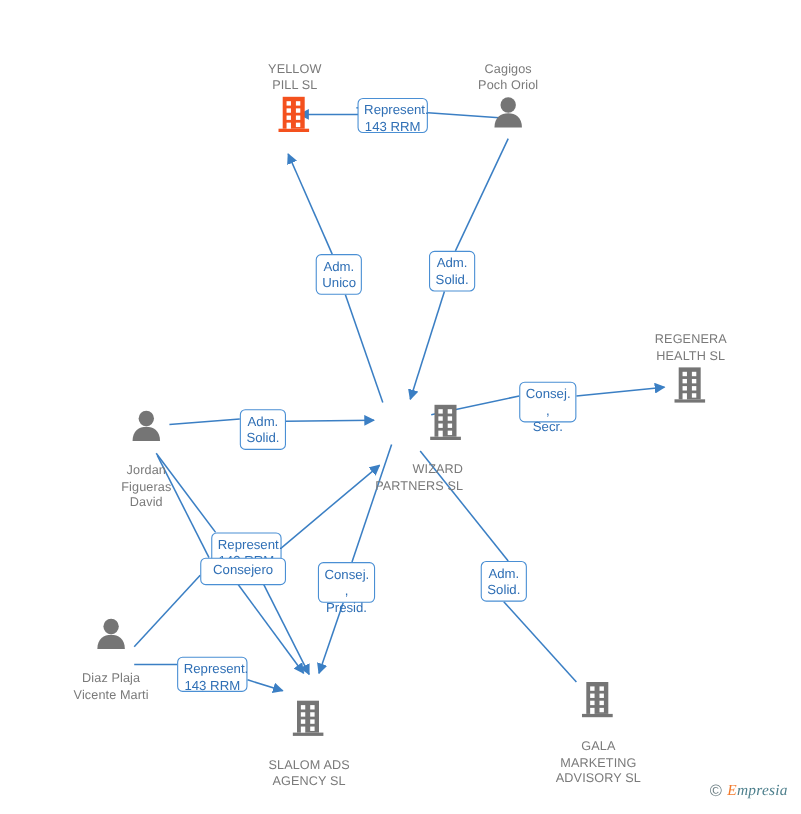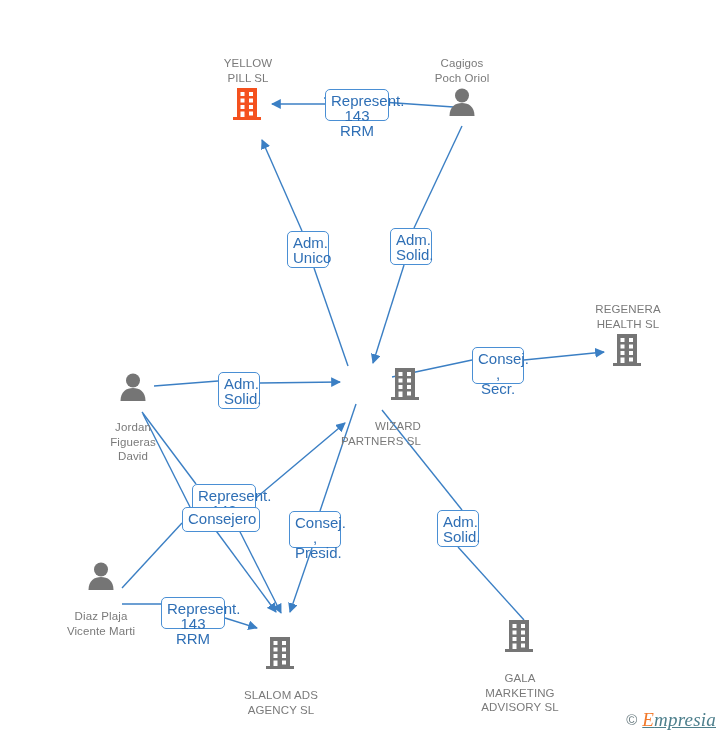--- a/index.html
+++ b/index.html
@@ -50,21 +50,21 @@
   .node.label-below .node-label { margin-top: 14px; }
 
   
   .rel {
     position: absolute;
     box-sizing: border-box;
     background: #ffffff;
     border: 1.3px solid #4a8fd4;
     border-radius: 5px;
     color: #2f6fb5;
-    font-size: 15px;
+    font-size: 12px;
     line-height: 15px;
     text-align: center;
     padding: 3px 5px 20px;
     white-space: pre-line;
     z-index: 9;
   }
   .rel.stacked-back { z-index: 8; }
   .rel.stacked-front { z-index: 10; }
 
   
@@ -79,24 +79,23 @@
     font-size: 17px;
     line-height: 20px;
   }
   #watermark .wm-c {
     color: #6d7f84;
     font-size: 15px;
   }
   #watermark .wm-word {
     font-family: "Liberation Serif", serif;
     font-style: italic;
-    font-size: 19px;
+    font-size: 14px;
     color: #4d7f8c;
     letter-spacing: .2px;
-    text-decoration: underline;
   }
   #watermark .wm-word .wm-e { color: #f2792b; }
 </style>
 </head>
 <body>
 
 <div id="graph">
 
   <svg id="edge-layer" viewBox="0 0 728 740" xmlns="http://www.w3.org/2000/svg">
     <defs>
@@ -124,21 +123,21 @@
         <polyline points="356,404 320,511" fill="none" stroke="#3b7fc4" stroke-width="1.4"></polyline>
         <polyline points="312,548 290,612" fill="none" stroke="#3b7fc4" stroke-width="1.4" marker-end="url(#arrow)"></polyline>
         <polyline points="382,410 462,510" fill="none" stroke="#3b7fc4" stroke-width="1.4"></polyline>
         <polyline points="458,547 524,620" fill="none" stroke="#3b7fc4" stroke-width="1.4"></polyline>
         <polyline points="122,604 161,604" fill="none" stroke="#3b7fc4" stroke-width="1.4"></polyline>
         <polyline points="225,618 257,628" fill="none" stroke="#3b7fc4" stroke-width="1.4" marker-end="url(#arrow)"></polyline>
       </g>
   </svg>
 
   <div id="nodes-layer">
-      <div class="node label-above" style="left: 248px; top: 56px;">
+      <div class="node label-above" style="left: 268px; top: 56px;">
         <span class="node-label">YELLOW
 PILL  SL</span>
         <span class="node-icon"><svg width="30" height="34" viewBox="0 0 30 34" xmlns="http://www.w3.org/2000/svg">
             <rect x="4" y="1" width="20" height="29" fill="#f4511e"></rect>
             <rect x="0" y="30" width="28" height="3" fill="#f4511e"></rect>
             <rect x="7.5" y="5" width="4" height="4" fill="#ffffff"></rect>
             <rect x="16" y="5" width="4" height="4" fill="#ffffff"></rect>
             <rect x="7.5" y="11.5" width="4" height="4" fill="#ffffff"></rect>
             <rect x="16" y="11.5" width="4" height="4" fill="#ffffff"></rect>
             <rect x="7.5" y="18" width="4" height="4" fill="#ffffff"></rect>
@@ -213,21 +212,21 @@
             <rect x="7.5" y="11.5" width="4" height="4" fill="#ffffff"></rect>
             <rect x="16" y="11.5" width="4" height="4" fill="#ffffff"></rect>
             <rect x="7.5" y="18" width="4" height="4" fill="#ffffff"></rect>
             <rect x="16" y="18" width="4" height="4" fill="#ffffff"></rect>
             <rect x="7.5" y="24.5" width="4" height="5.5" fill="#ffffff"></rect>
             <rect x="16" y="24.5" width="4" height="4" fill="#ffffff"></rect>
           </svg></span>
         <span class="node-label">SLALOM ADS
 AGENCY  SL</span>
       </div>
-      <div class="node label-below" style="left: 520px; top: 619px; text-align: center;">
+      <div class="node label-below" style="left: 544px; top: 619px; text-align: center;">
         <span class="node-icon"><svg width="30" height="34" viewBox="0 0 30 34" xmlns="http://www.w3.org/2000/svg">
             <rect x="4" y="1" width="20" height="29" fill="#757575"></rect>
             <rect x="0" y="30" width="28" height="3" fill="#757575"></rect>
             <rect x="7.5" y="5" width="4" height="4" fill="#ffffff"></rect>
             <rect x="16" y="5" width="4" height="4" fill="#ffffff"></rect>
             <rect x="7.5" y="11.5" width="4" height="4" fill="#ffffff"></rect>
             <rect x="16" y="11.5" width="4" height="4" fill="#ffffff"></rect>
             <rect x="7.5" y="18" width="4" height="4" fill="#ffffff"></rect>
             <rect x="16" y="18" width="4" height="4" fill="#ffffff"></rect>
             <rect x="7.5" y="24.5" width="4" height="5.5" fill="#ffffff"></rect>

